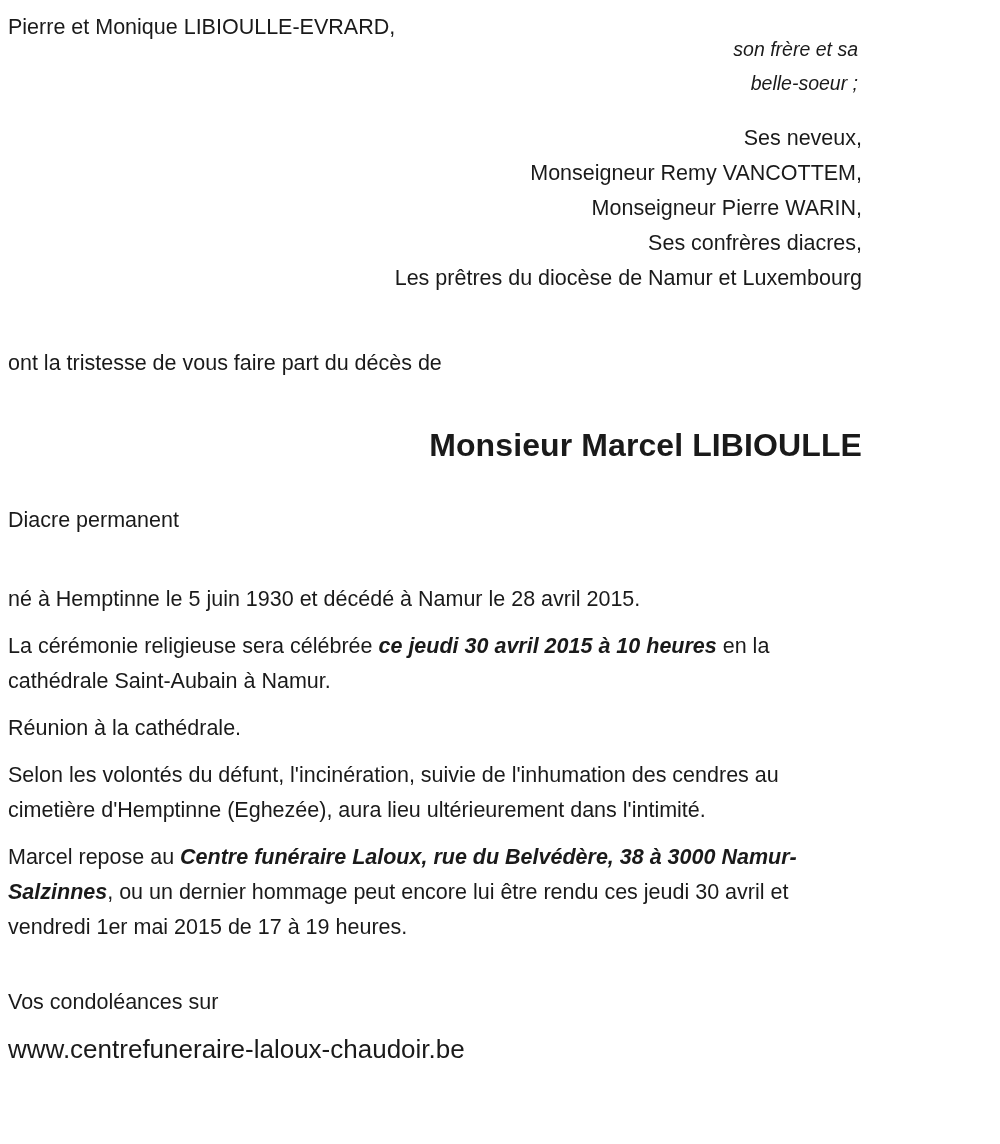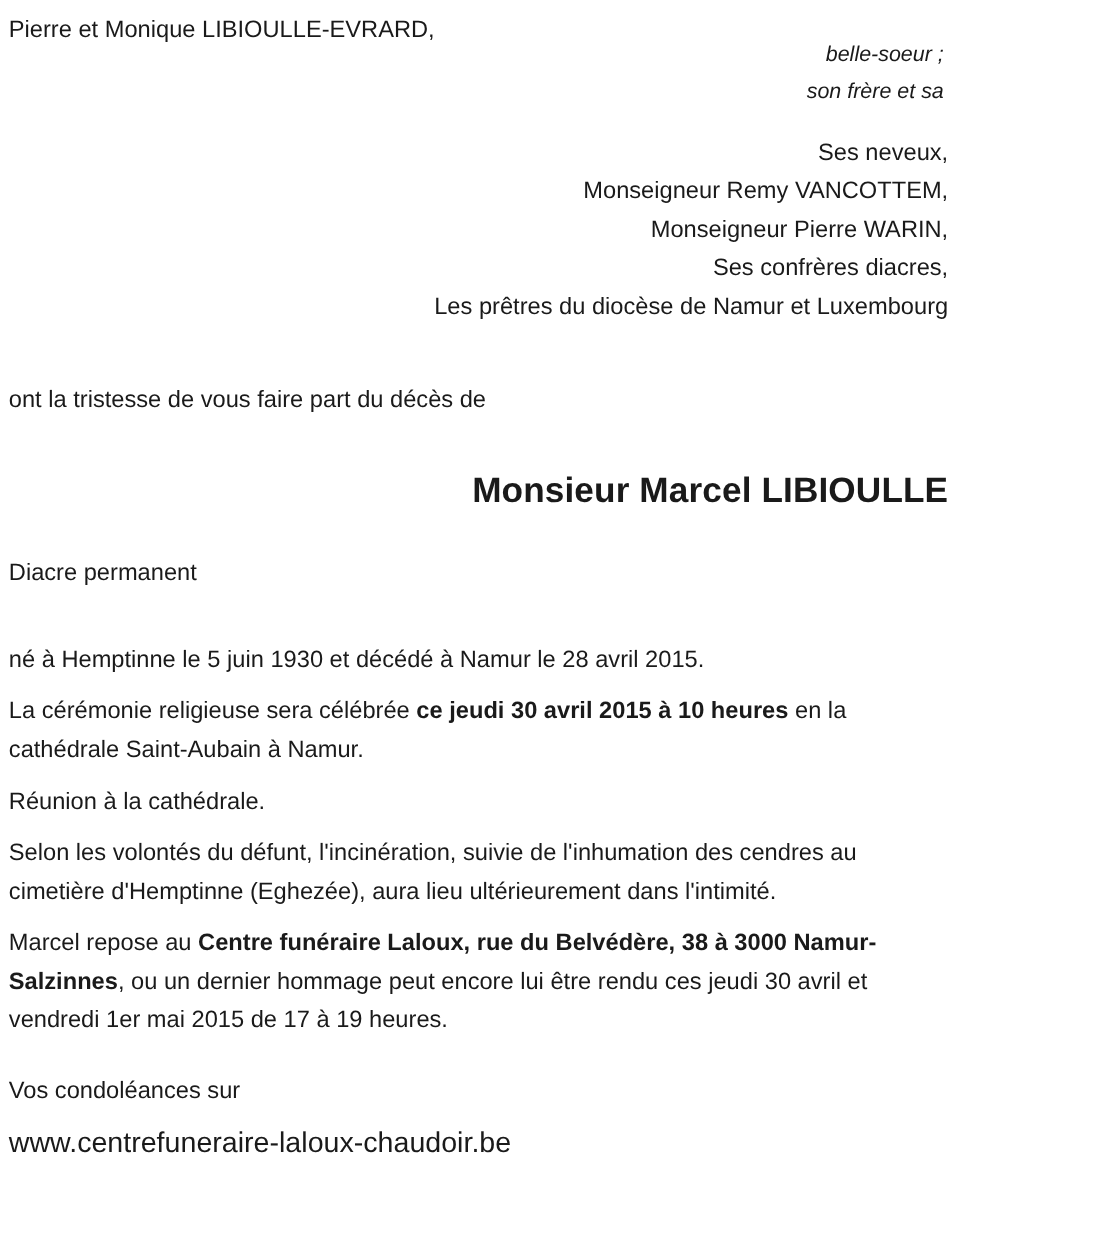--- a/index.html
+++ b/index.html
@@ -88,42 +88,42 @@
   .body-block {
     margin-top: 44px;
   }
   .para {
     font-size: 21.5px;
     line-height: 35px;
     margin: 0 0 12px 0;
     max-width: 962px;
   }
   .para:last-child { margin-bottom: 0; }
-  .para b { font-weight: bold; }
+  .para b { font-weight: bold; font-style: italic; }
 
   .condolences {
-    margin-top: 29px;
+    margin-top: 40px;
   }
   .url-line {
     font-size: 26px;
     line-height: 35px;
     margin-top: 12px;
   }
 </style>
 </head>
 <body>
 
 <div class="notice">
 
   <div class="header-row">
     <div class="family-line">Pierre et Monique LIBIOULLE-EVRARD,</div>
 
     <div class="relationship">
+      <span>son frère et sa</span>
       <span>belle-soeur ;</span>
-      <span>son frère et sa</span>
     </div>
   </div>
 
   <div class="mourners">
     <div class="line">Ses neveux,</div>
     <div class="line">Monseigneur Remy VANCOTTEM,</div>
     <div class="line">Monseigneur Pierre WARIN,</div>
     <div class="line">Ses confrères diacres,</div>
     <div class="line">Les prêtres du diocèse de Namur et Luxembourg</div>
   </div>

